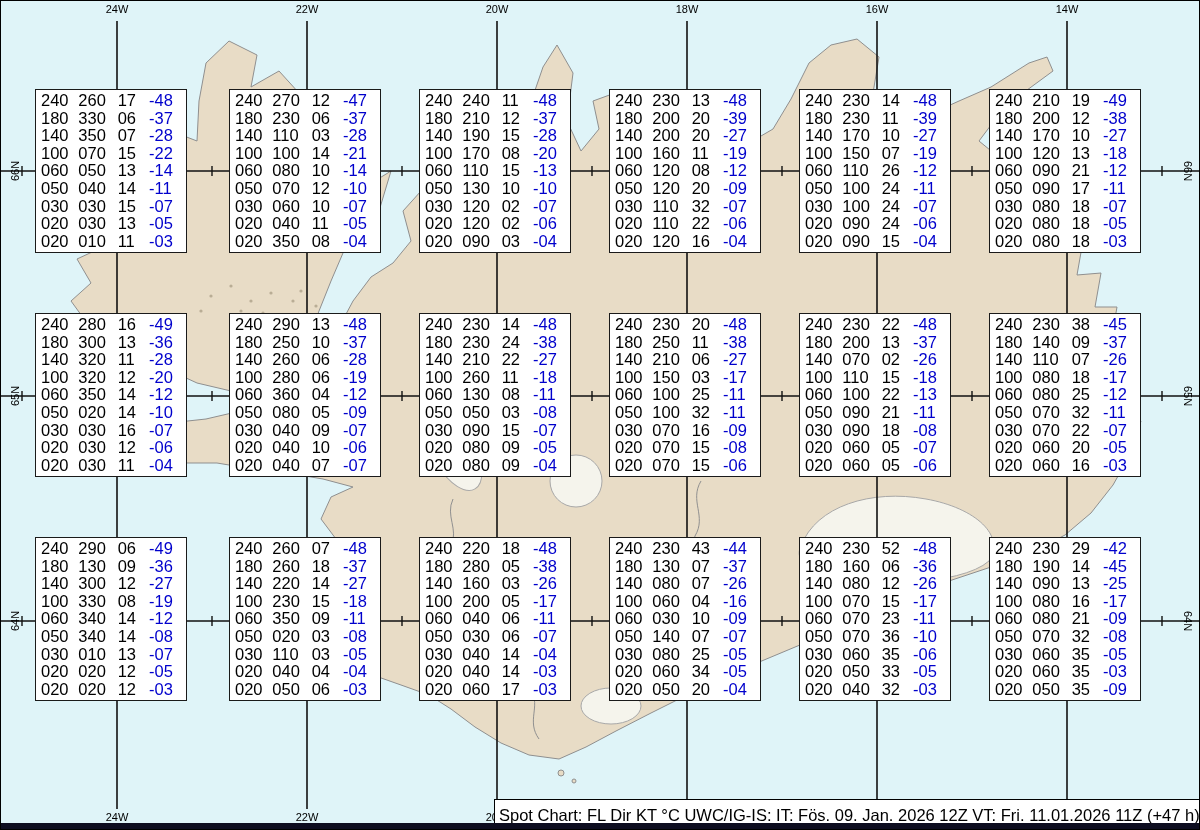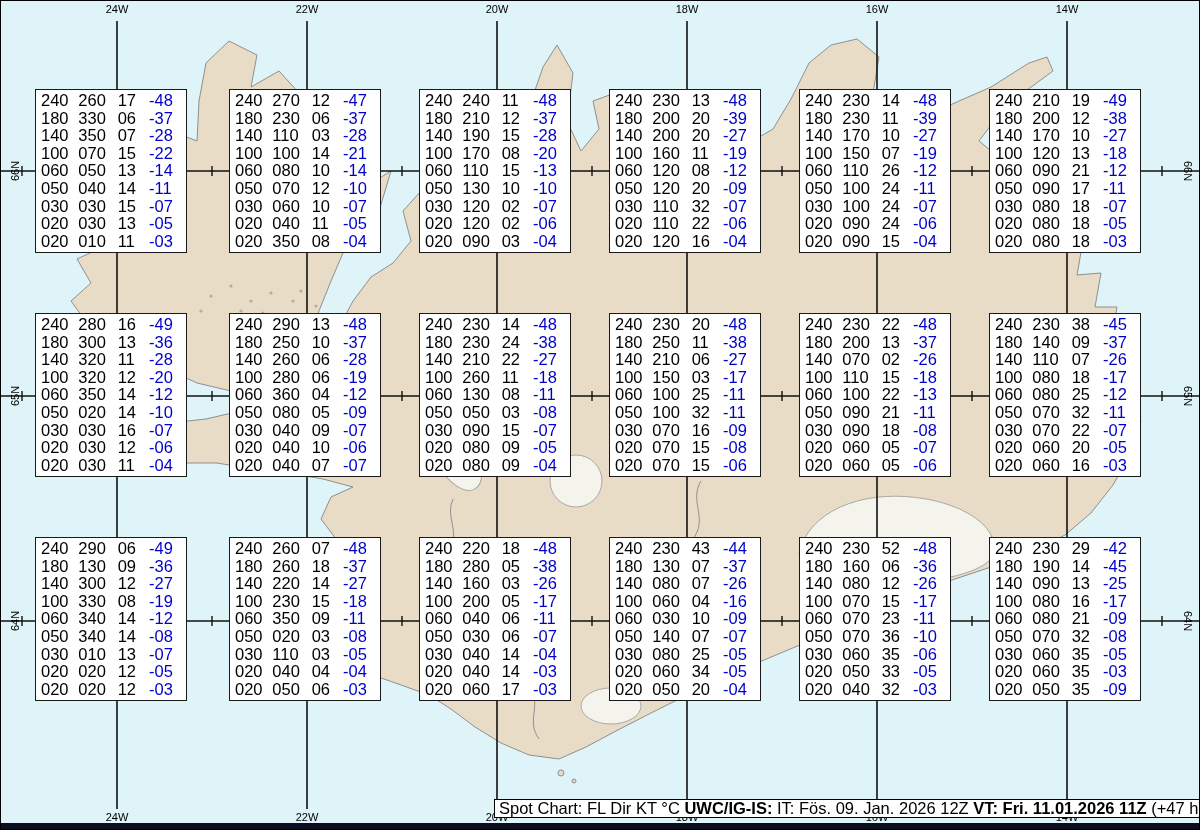--- a/index.html
+++ b/index.html
@@ -30,27 +30,27 @@
     display:flex;flex-direction:column;justify-content:space-around;
     padding:2px 5px;
   }
   .spot-row{
     display:grid;grid-template-columns:30px 32px 24px 32px;
     justify-content:space-between;align-items:center;
     font-size:16.5px;line-height:17px;color:#000;
   }
   .spot-row .temp{color:var(--temp);}
   .footer{
-    position:absolute;left:493px;top:798px;width:706px;height:19px;
+    position:absolute;left:493px;top:798px;width:706px;height:32px;
     background:#ffffff;border:1px solid #000;box-sizing:border-box;
     display:flex;align-items:center;padding-left:4px;z-index:5;
     font-size:16.5px;color:#000;
   }
   .footer span{white-space:pre;}
-  .footer .b{font-weight:bold;}
+  .footer .b{font-weight:normal;}
   .bottom-bar{
     position:absolute;left:0;top:822px;width:1200px;height:8px;
     background:var(--footerbar);z-index:6;
   }
 </style>
 </head>
 <body>
 
 <div class="canvas">
 

